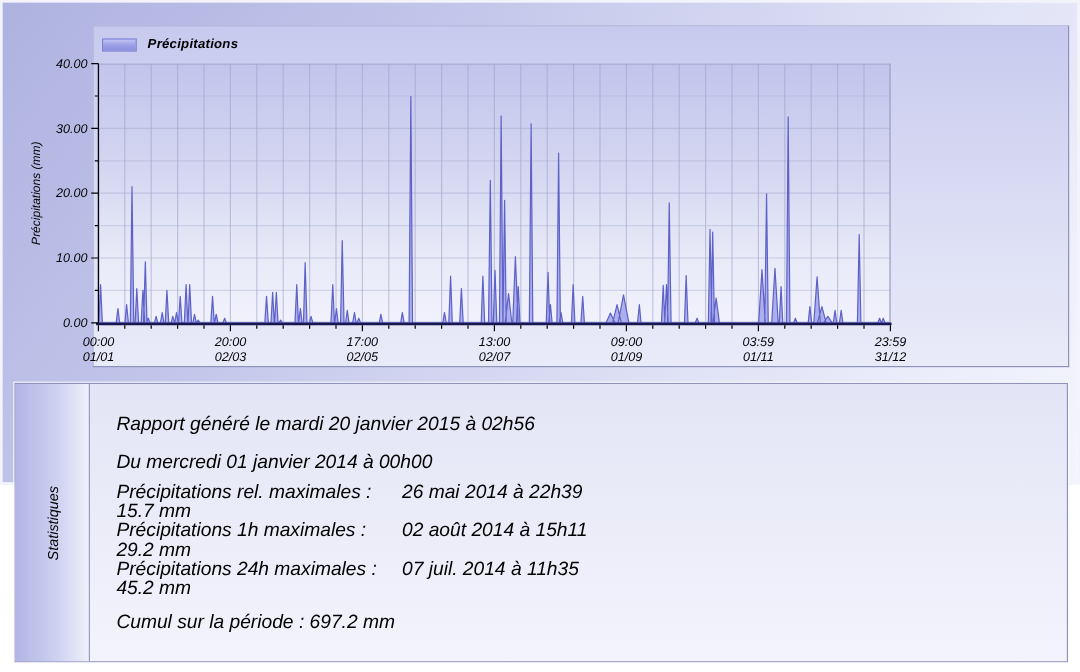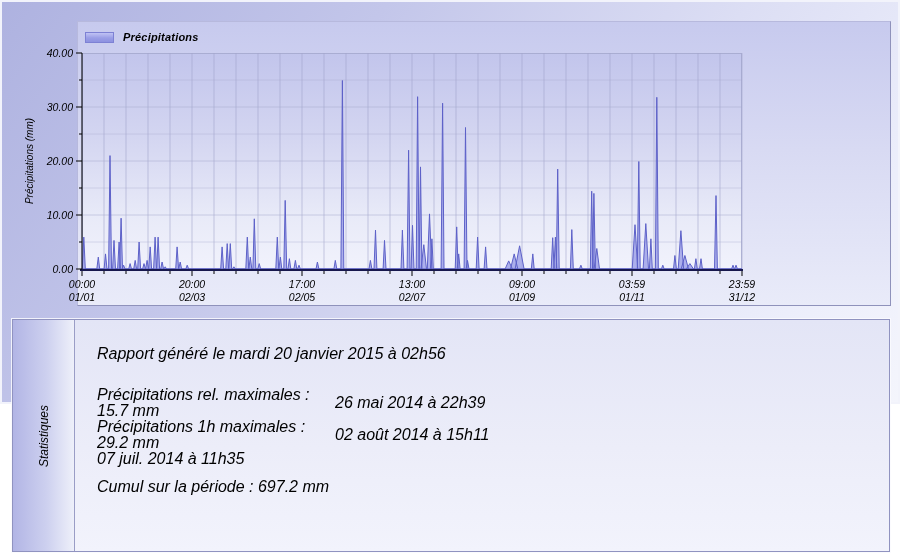--- a/index.html
+++ b/index.html
@@ -60,21 +60,21 @@
     font-size:12px; font-style:italic; white-space:nowrap;
   }
   .stats-content {
     flex:1; padding:26px 20px 0 22px;
     font-size:16px; font-style:italic; line-height:16px;
   }
   .stats-line { white-space:pre; }
   .gap-16 { height:16px; }
   .gap-9  { height:9px; }
   .gap-12 { height:12px; }
-  .stats-row { display:flex;align-items:center; }
+  .stats-row { display:flex; }
   .stats-row-label { width:238px; flex:none; }
 </style>
 </head>
 <body>
 
 <div class="page">
 
   <div class="chart-panel">
     <div class="legend">
       <span class="legend-swatch"></span>
@@ -197,30 +197,32 @@
       </g>
     </svg>
 
   <div class="stats-panel">
     <div class="stats-sidebar">
       <span class="stats-sidebar-label">Statistiques</span>
     </div>
     <div class="stats-content">
       <div class="stats-line">Rapport généré le mardi 20 janvier 2015 à 02h56</div>
       <div class="gap-16"></div>
+      <div class="stats-line">Du mercredi 01 janvier 2014 à 00h00</div>
       <div class="gap-9"></div>
       <div class="stats-row">
         <div class="stats-row-label">Précipitations rel. maximales : 15.7 mm</div>
         <div>26 mai 2014 à 22h39</div>
       </div>
       <div class="stats-row">
         <div class="stats-row-label">Précipitations 1h maximales : 29.2 mm</div>
         <div>02 août 2014 à 15h11</div>
       </div>
       <div class="stats-row">
+        <div class="stats-row-label">Précipitations 24h maximales : 45.2 mm</div>
         <div>07 juil. 2014 à 11h35</div>
       </div>
       <div class="gap-12"></div>
       <div class="stats-line">Cumul sur la période : 697.2 mm</div>
     </div>
   </div>
 
 </div>
 
 </body></html>

